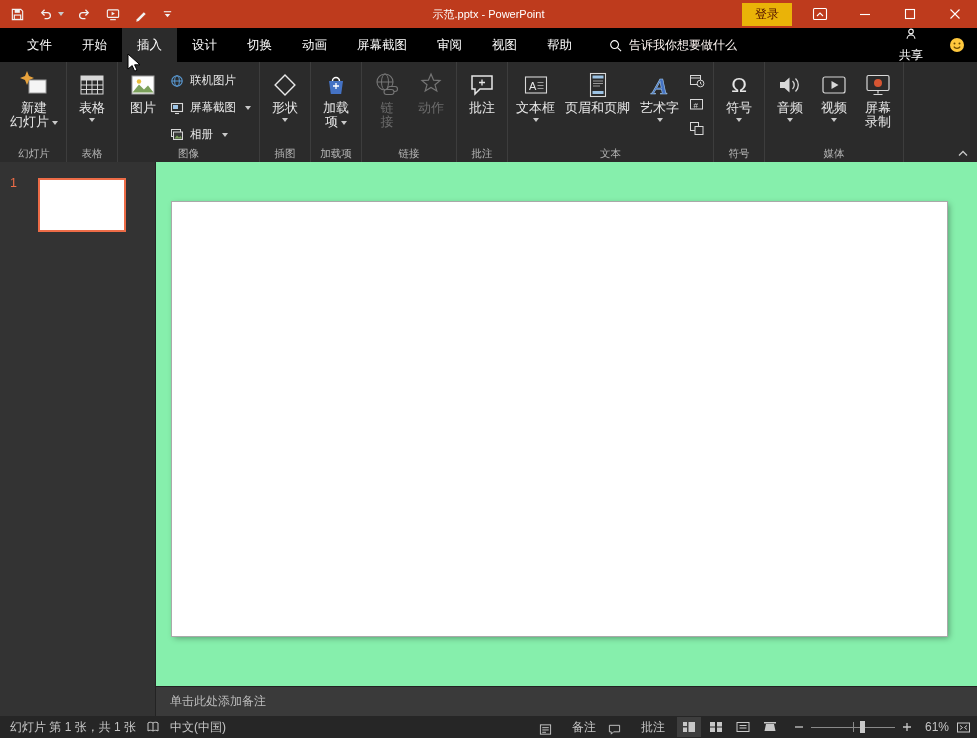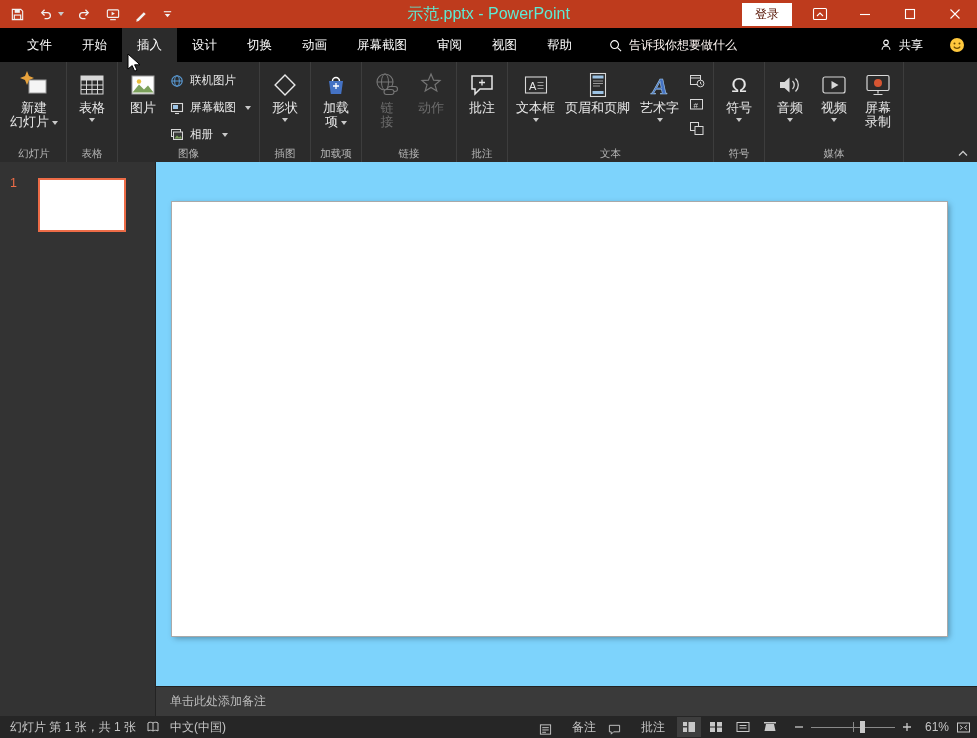--- a/index.html
+++ b/index.html
@@ -3,33 +3,33 @@
 <meta charset="utf-8">
 <style>
   * { box-sizing: border-box; margin: 0; padding: 0; }
   body { font-family: "Liberation Sans", "DejaVu Sans", sans-serif; background: #1e1e1e; }
   .app { width: 977px; height: 738px; position: relative; overflow: hidden; background: #3F3F3F; color: #ECECEC; font-size: 12px; }
 
   
   .titlebar { height: 28px; background: #BE3B1D; display: flex; align-items: center; padding-left: 10px; position: relative; }
   .qat { display: flex; align-items: center; gap: 13px; z-index: 2; }
   .qat .qbtn { display: flex; align-items: center; gap: 2px; }
-  .title { position: absolute; left: 0; right: 0; text-align: center; color: #5eead4; font-size: 16px; z-index: 1; }
+  .title { position: absolute; left: 0; right: 0; text-align: center; color: #ffffff; font-size: 11px; z-index: 1; }
   .tb-right { margin-left: auto; display: flex; align-items: center; height: 100%; z-index: 2; }
-  .signin { background: #ffffff; color: #541200; font-size: 12px; padding: 3px 13px; margin-right: 20px; cursor: default; }
+  .signin { background: #eab308; color: #541200; font-size: 12px; padding: 3px 13px; margin-right: 20px; cursor: default; }
   .rdo { margin-right: 14px; display: flex; align-items: center; }
   .winbtn { width: 45px; height: 100%; display: flex; align-items: center; justify-content: center; }
 
   
   .tabrow { height: 34px; background: #000000; display: flex; align-items: flex-end; padding-left: 12px; }
   .tab { height: 34px; line-height: 34px; padding: 0 15px; color: #FFFFFF; font-size: 12.5px; white-space: nowrap; }
   .tab.selected { background: #2B2B2B; }
   .tellme { display: flex; align-items: center; gap: 7px; height: 34px; margin-left: 22px; color: #FFF6F2; white-space: nowrap; }
   .tabrow-right { margin-left: auto; display: flex; align-items: center; height: 34px; gap: 26px; padding-right: 12px; }
-  .sharebtn { display: flex; align-items: center; gap: 6px; color: #fff; }
+  .sharebtn { display: flex; align-items: center; gap: 6px; color: #fff; flex-direction: column; }
 
   
   .ribbon { height: 100px; background: #2B2B2B; display: flex; align-items: stretch; padding: 0 2px; position: relative; }
   .group { display: flex; flex-direction: column; border-right: 1px solid #3D3D3D; padding: 2px 3px 1px; }
   .group-content { display: flex; flex: 1; align-items: flex-start; }
   .group-label { text-align: center; font-size: 10.5px; color: #B5B5B5; height: 16px; line-height: 15px; white-space: nowrap; }
   .bigbtn { display: flex; flex-direction: column; align-items: center; padding: 5px 5px 1px; min-width: 44px; height: 82px; }
   .bigbtn .icon { height: 32px; display: flex; align-items: center; justify-content: center; }
   .lbl { font-size: 13px; color: #E8E8E8; line-height: 14px; text-align: center; white-space: nowrap; }
   .caret { display: inline-block; width: 0; height: 0; border-left: 3.5px solid transparent; border-right: 3.5px solid transparent; border-top: 4px solid #C9C9C9; vertical-align: middle; margin-left: 3px; }
@@ -41,21 +41,21 @@
   .disabled { opacity: 0.5; }
   .disabled .lbl { color: #A8A8A8; }
   .omega { font-size: 21px; color: #E6E6E6; line-height: 26px; }
   .collapse { position: absolute; right: 8px; bottom: 4px; }
 
   
   .content { display: flex; height: 554px; }
   .slides-panel { width: 156px; background: #333333; border-right: 1px solid #232323; position: relative; flex: none; }
   .slide-num { position: absolute; left: 10px; top: 14px; color: #ED6C47; font-size: 12.5px; }
   .thumb { position: absolute; left: 38px; top: 16px; width: 88px; height: 54px; background: #FFFFFF; border: 2px solid #ED6C47; }
-  .right-col { flex: 1; display: flex; flex-direction: column; background: #7dd3fc; }
+  .right-col { flex: 1; display: flex; flex-direction: column; background: #86efac; }
   .slide-area { flex: 1; position: relative; }
   .canvas { position: absolute; left: 16px; top: 40px; width: 775px; height: 434px; background: #FFFFFF; box-shadow: 0 0 0 1px #A9A9A9, 2px 2px 6px rgba(0,0,0,0.35); }
   .notes { height: 30px; border-top: 1px solid #222222; background: #3A3A3A; display: flex; align-items: center; padding-left: 14px; color: #BDBDBD; }
 
   
   .statusbar { height: 22px; background: #262626; display: flex; align-items: center; color: #C6C6C6; font-size: 12px; padding: 0 6px; gap: 10px; }
   .sb-left { display: flex; align-items: center; gap: 10px; padding-left: 4px; }
   .sb-right { margin-left: auto; display: flex; align-items: center; gap: 12px; }
   .sb-btn { display: flex; align-items: flex-end; gap: 20px; white-space: nowrap; }
   .viewbtns { display: flex; align-items: center; gap: 3px; }

